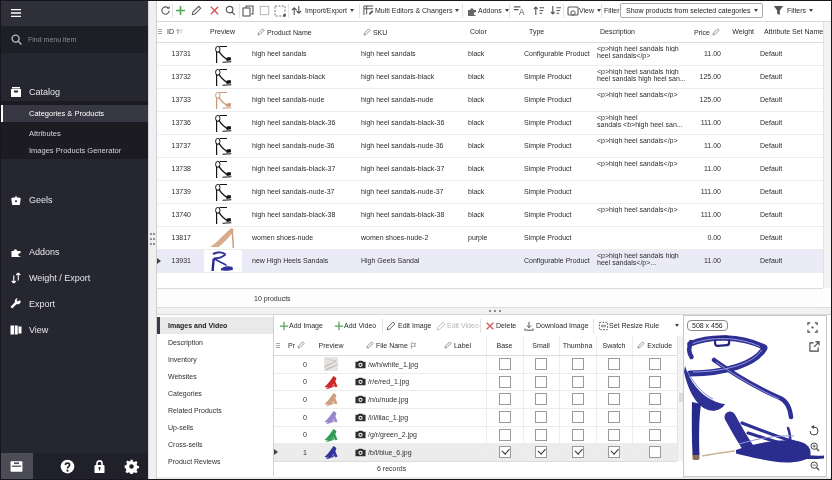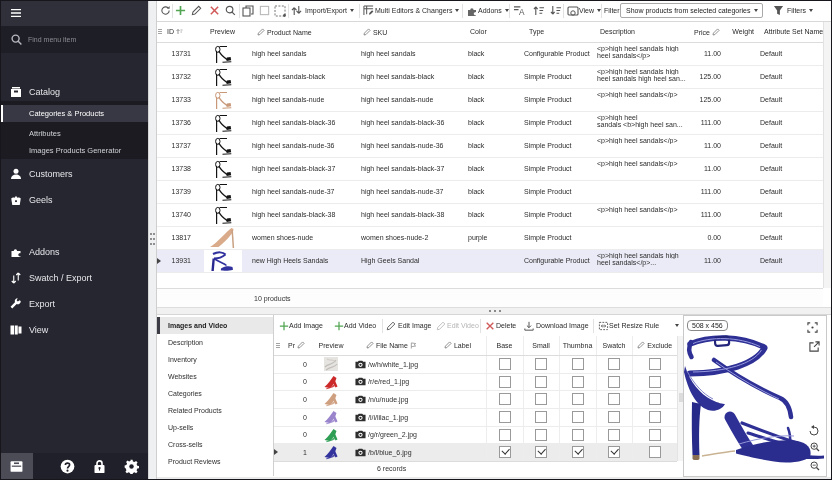--- a/index.html
+++ b/index.html
@@ -96,46 +96,39 @@
   <div class="abs" style="left:0;top:101px;width:148px;height:58px;background:#1b1b21"></div>
   <div class="sb-sub sb-sel" style="top:105px">
       <span class="txt">Categories &amp; Products</span>
     </div>
   <div class="sb-sub" style="top:125px">
       <span class="txt">Attributes</span>
     </div>
   <div class="sb-sub" style="top:142px">
       <span class="txt">Images Products Generator</span>
     </div>
-  <div class="sb-item" style="top:162px">
-    <svg class="sbi" style="left:10px" width="12" height="12" viewBox="0 0 24 24">
-        <circle cx="12" cy="6.5" r="5" fill="#fff"></circle>
-        <path d="M2 22c0-6 4.5-9 10-9s10 3 10 9z" fill="#fff"></path>
-      </svg>
-    <span class="txt">Customers</span>
-  </div>
   <div class="sb-item" style="top:188px">
     <svg class="sbi" style="left:10px" width="12" height="12" viewBox="0 0 24 24">
         <path d="M2.5 9 C4.5 6.5 8 6.5 9.5 7.5 L12 3.5 L14.5 7.5 C16 6.5 19.5 6.5 21.5 9 L19.5 22 L4.5 22 Z" fill="#fff"></path>
         <rect x="10.2" y="12.5" width="3.6" height="3.6" fill="#262630"></rect>
       </svg>
     <span class="txt">Geels</span>
   </div>
   <div class="sb-item" style="top:240px">
     <svg class="sbi" style="left:10px" width="12" height="12" viewBox="0 0 24 24">
         <path d="M3 10h4.4a3.4 3.4 0 116.8 0H21v4.4a3.3 3.3 0 100 6.2V22H3z" fill="#fff"></path>
       </svg>
     <span class="txt">Addons</span>
   </div>
   <div class="sb-item" style="top:266px">
     <svg class="sbi" style="left:10px" width="12" height="12" viewBox="0 0 24 24">
         <path d="M7.5 22V7M7.5 22l-4-4M7.5 22l4-4" fill="none" stroke="#fff" stroke-width="2.2"></path>
         <path d="M16.5 2v15M16.5 2l-4 4M16.5 2l4 4" fill="none" stroke="#fff" stroke-width="2.2"></path>
       </svg>
-    <span class="txt">Swatch / Export</span>
+    <span class="txt">Weight / Export</span>
   </div>
   <div class="sb-item" style="top:292px">
     <svg class="sbi" style="left:10px" width="12" height="12" viewBox="0 0 24 24">
         <path d="M21.5 6.5a6 6 0 01-8.2 5.6l-8.8 8.8-3.4-3.4 8.8-8.8A6 6 0 0115.5 .5l-2.3 3.9 2.4 2.4 3.9-2.3z" fill="#fff"></path>
       </svg>
     <span class="txt">Export</span>
   </div>
   <div class="sb-item" style="top:318px">
     <svg class="sbi" style="left:10px" width="12" height="12" viewBox="0 0 24 24">
         <path d="M1 3h7v18H1zM9.5 3h6v18h-6zM17 5h6v14h-6z" fill="#fff"></path>

